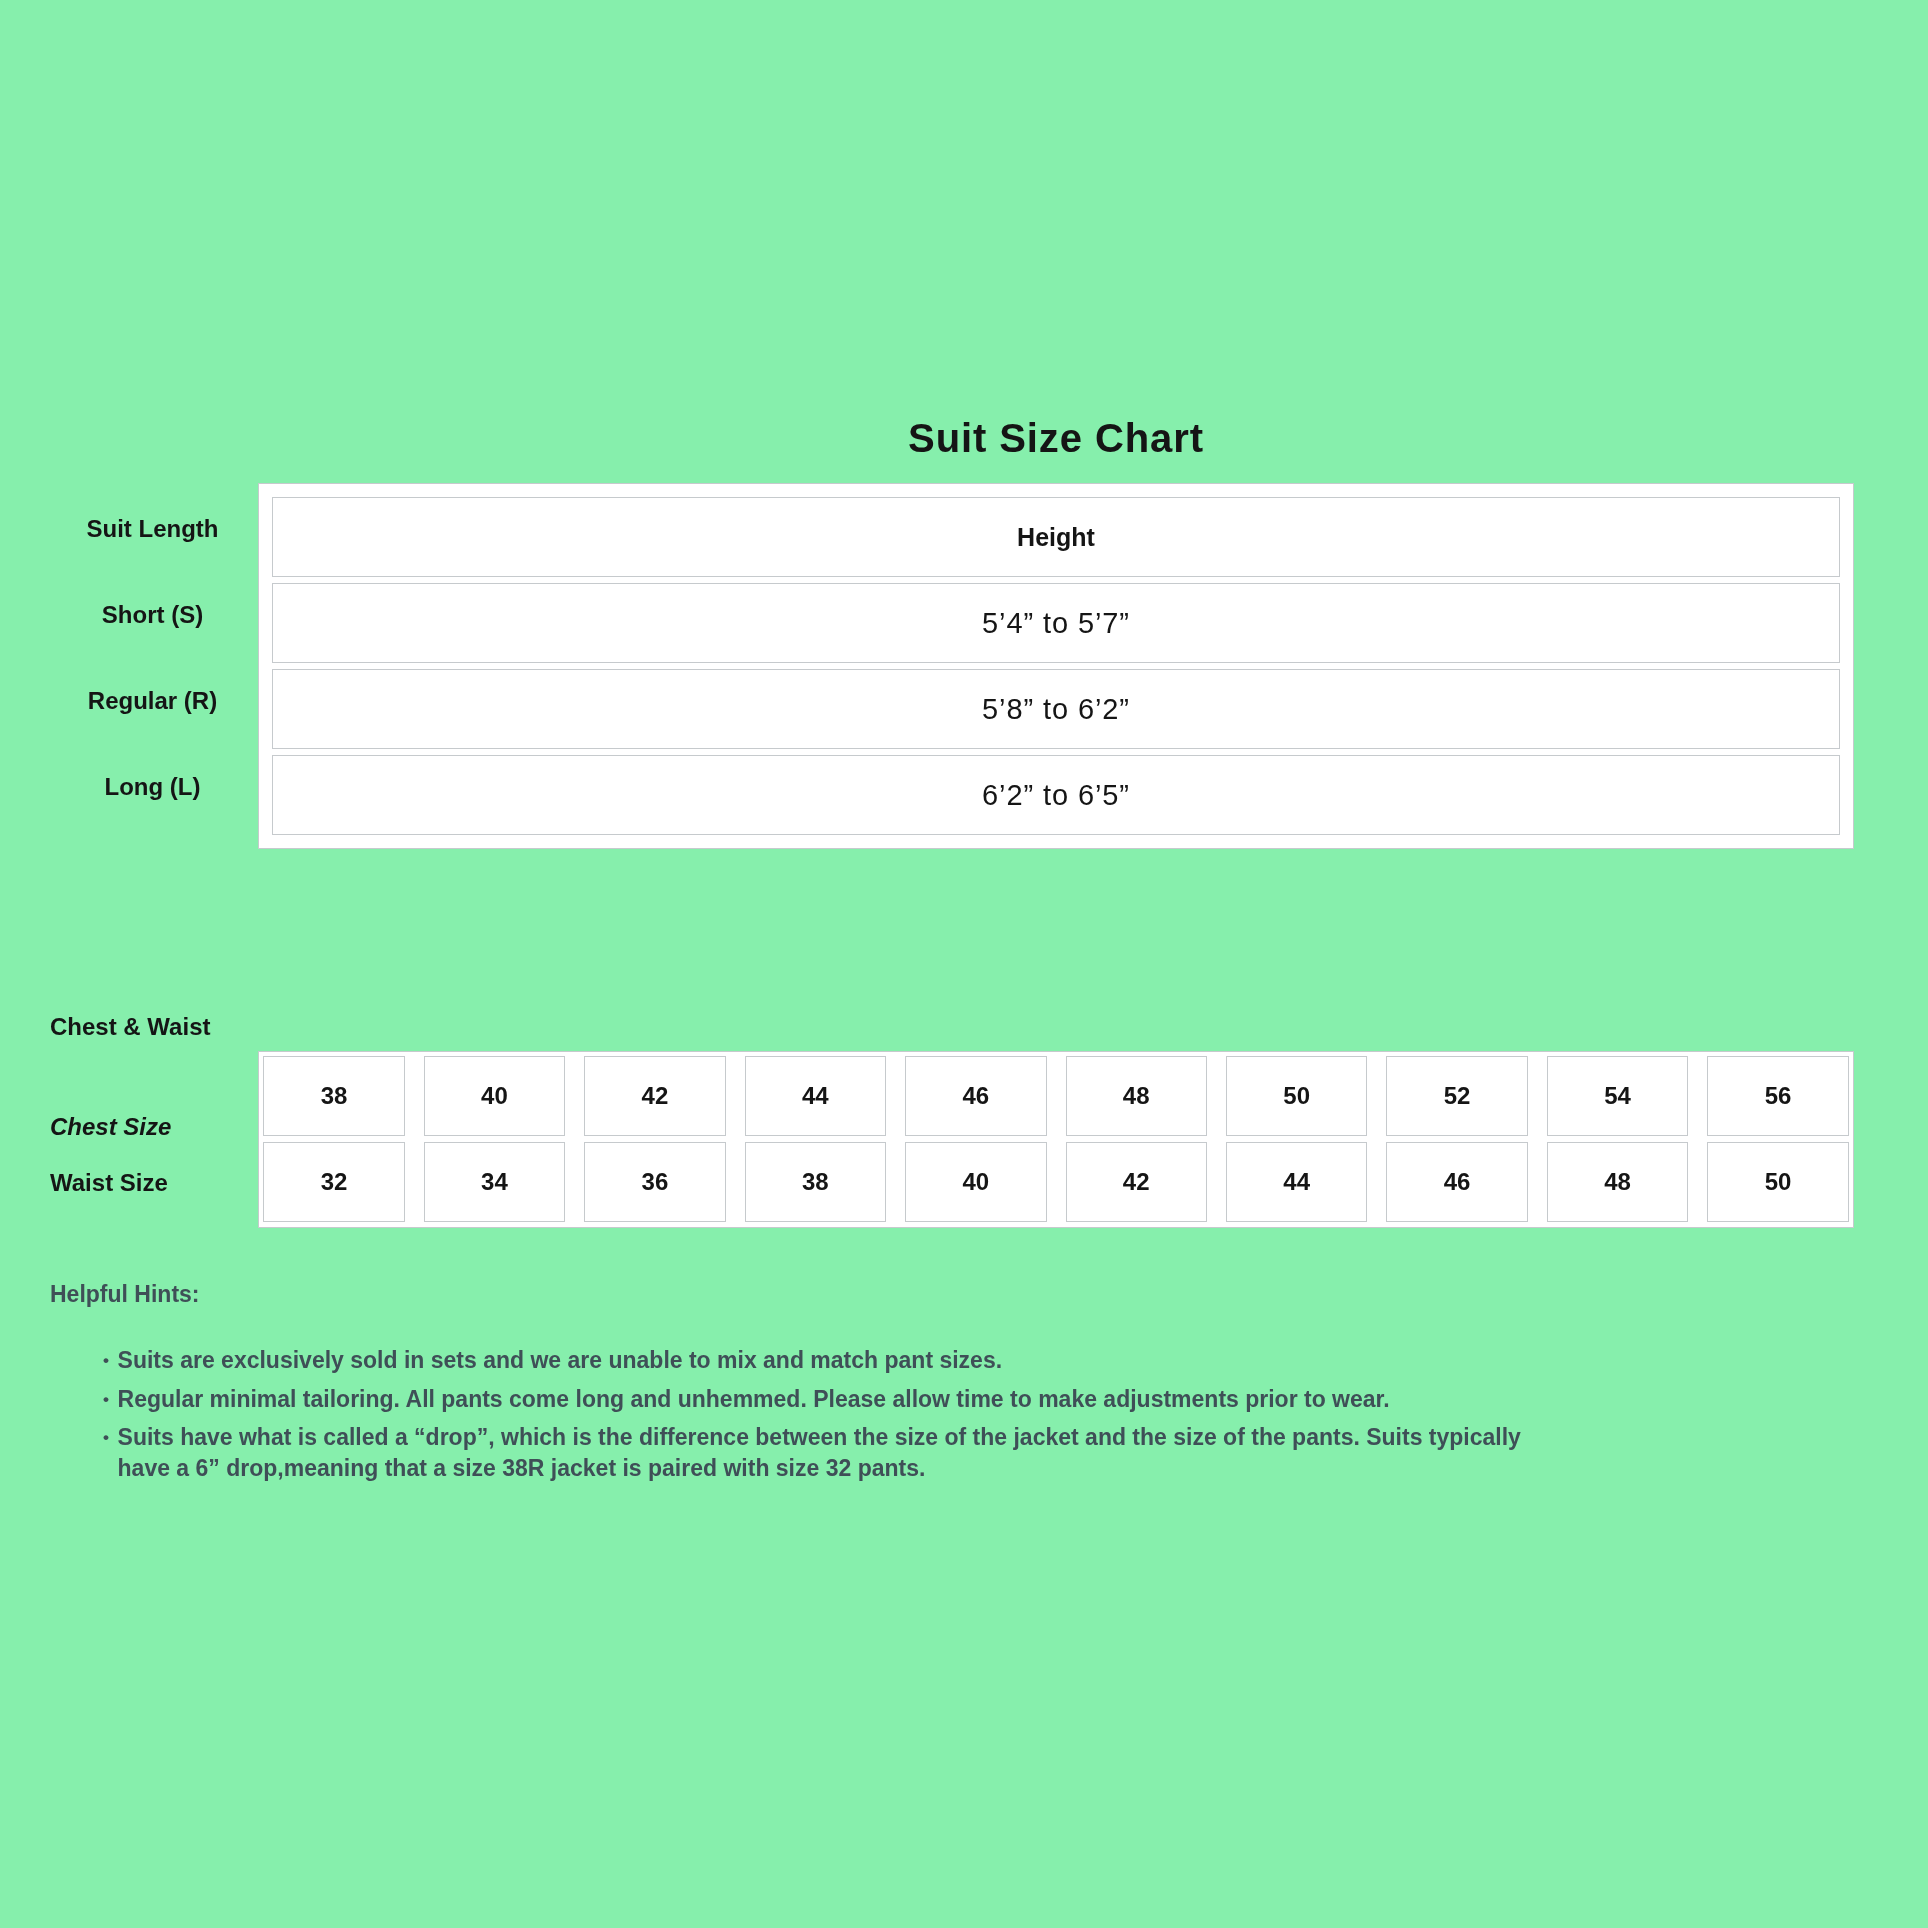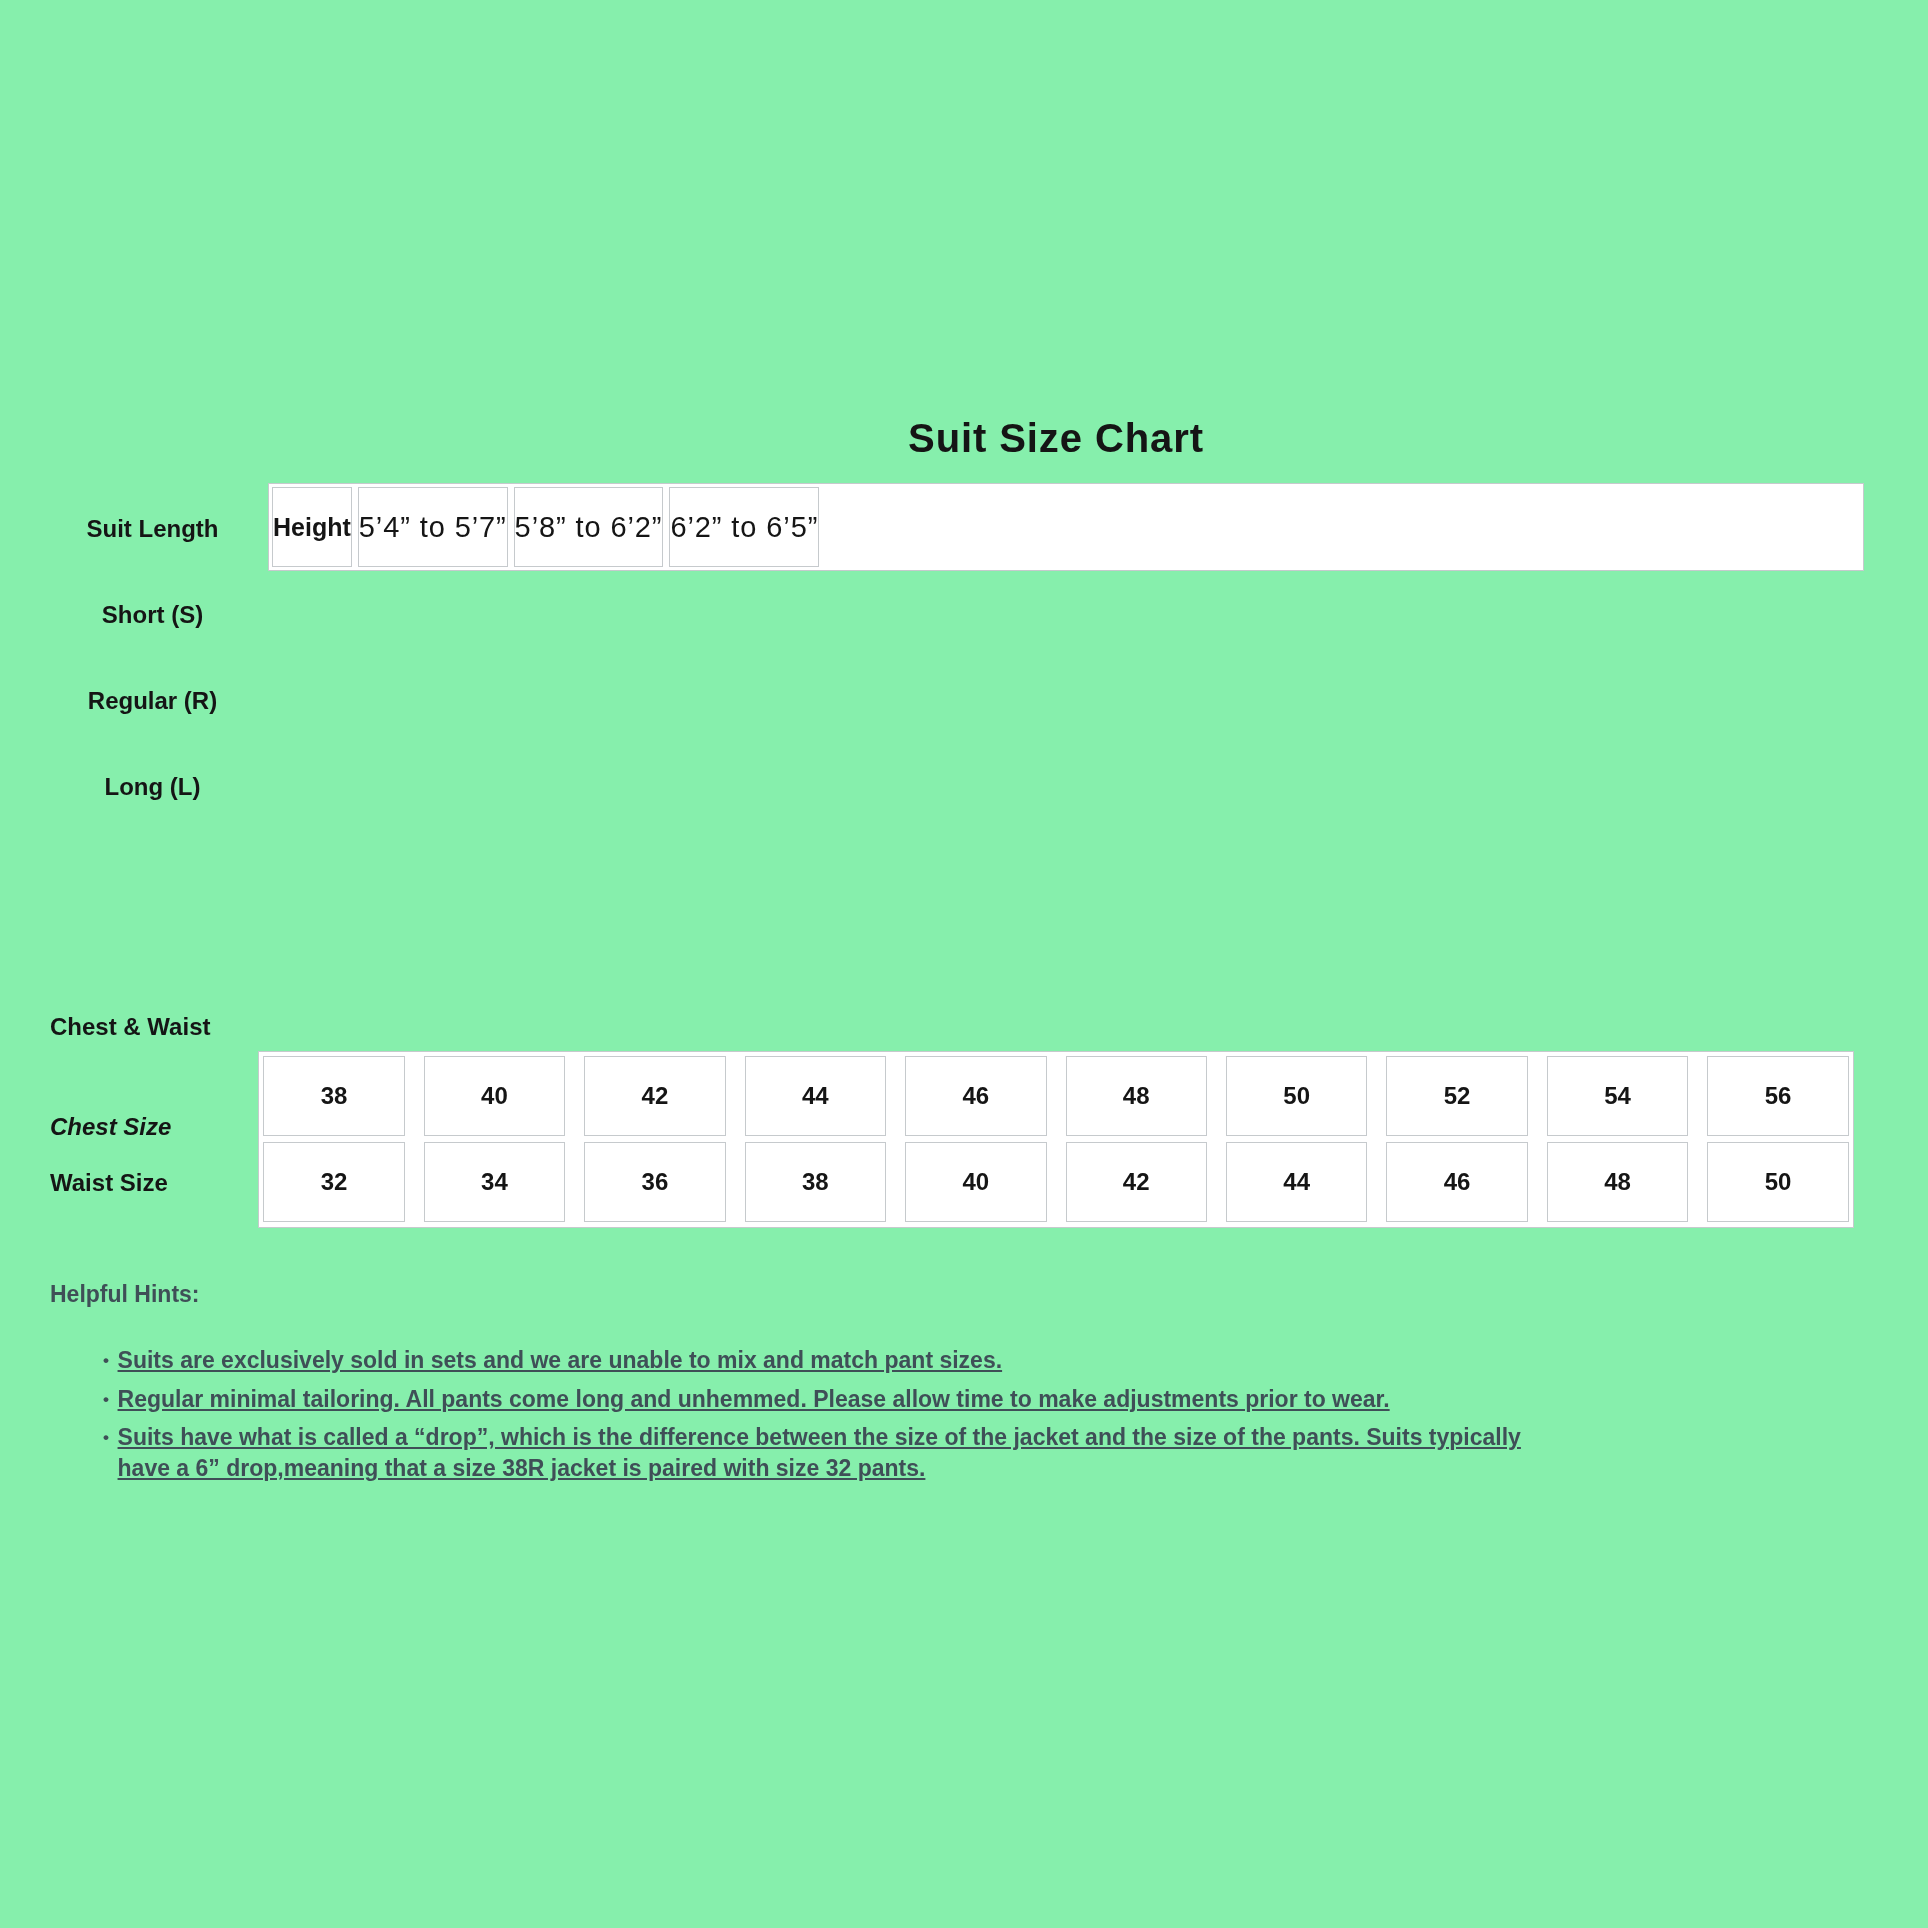--- a/index.html
+++ b/index.html
@@ -7,22 +7,22 @@
     position:relative;width:1929px;height:1929px;background:#86efac;
     font-family:"Liberation Sans","DejaVu Sans",sans-serif;color:var(--text,#151515);
     overflow:hidden;
   }
   .title{
     position:absolute;left:258px;top:416px;width:1596px;margin:0;
     text-align:center;font-size:40px;font-weight:bold;letter-spacing:0.9px;color:var(--text,#151515);
   }
   
   .htable{
-    position:absolute;left:268px;top:483px;width:1596px;box-sizing:border-box;
-    border:1.7px solid var(--border,#c6cacd);padding:3px;display:flex;flex-direction:row;gap:6px;
+    position:absolute;left:258px;top:483px;width:1596px;box-sizing:border-box;
+    border:1.7px solid var(--border,#c6cacd);padding:13px;display:flex;flex-direction:column;gap:6px;
     background:#fff;
   }
   .hrow{
     height:80px;box-sizing:border-box;border:1.7px solid var(--border,#c6cacd);
     display:flex;align-items:center;justify-content:center;background:#fff;
   }
   .hrow .hheader{font-weight:bold;font-size:25px;}
   .hrow .hval{font-size:29px;letter-spacing:0.9px;}
   .gutter-label{
     position:absolute;left:47px;width:211px;height:80px;
@@ -57,21 +57,21 @@
   }
   .hints{
     position:absolute;left:103px;top:1345px;width:1716px;
     margin:0;padding:0;list-style:none;
   }
   .hints li{
     display:flex;gap:8.6px;margin-bottom:7.7px;
     font-weight:bold;font-size:23px;line-height:31px;color:var(--hint,#3f4f57);
   }
   .hints .dot{flex:0 0 auto;font-size:17px;line-height:31px;}
-  .hint-text{white-space:pre-line;text-decoration:underline;}
+  .hint-text{white-space:pre-line;}
 </style>
 </head>
 <body>
 
 <div class="canvas">
 
   <h1 class="title">Suit Size Chart</h1>
 
   <div class="gutter-label" style="top:489px;">Suit Length</div>
   <div class="gutter-label" style="top:575px;">Short (S)</div>

